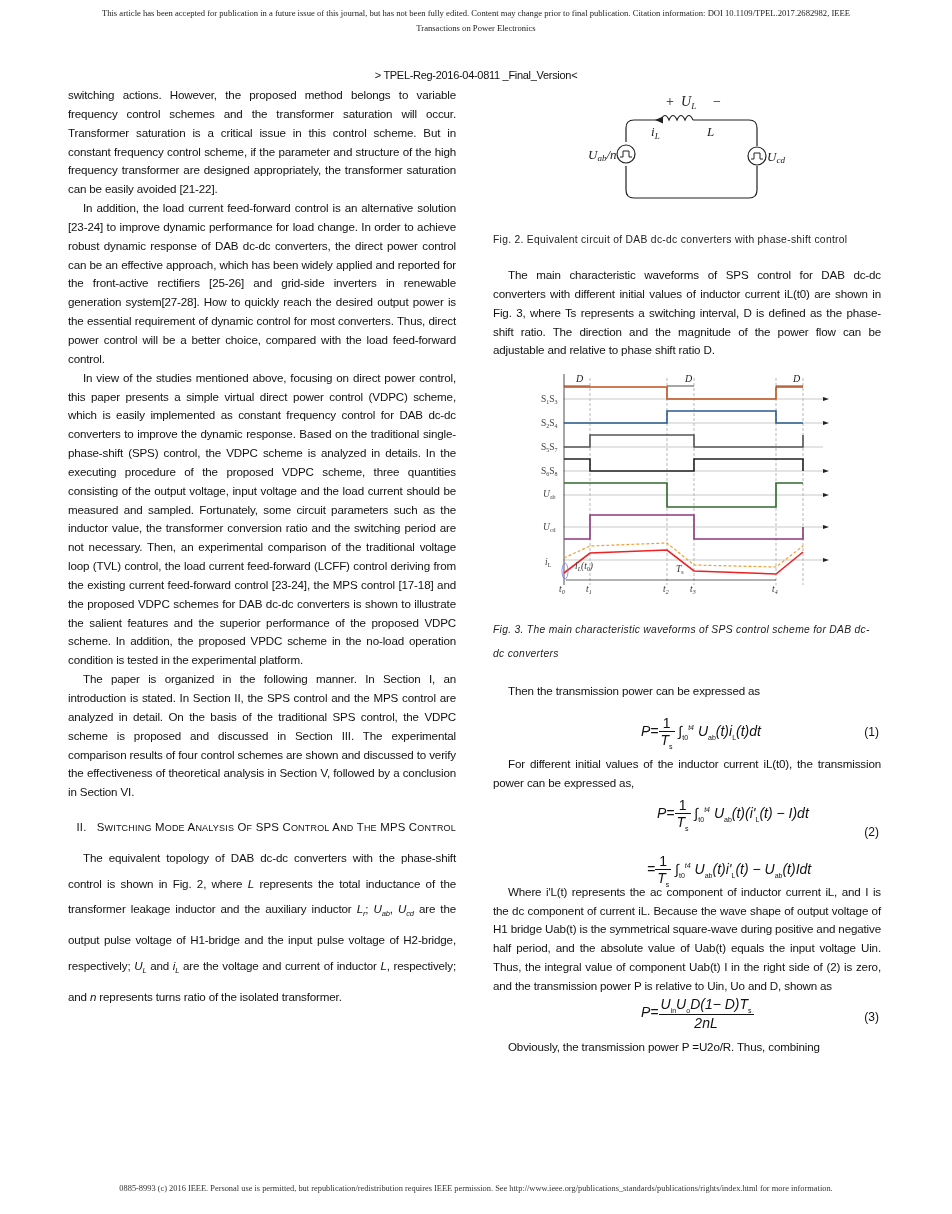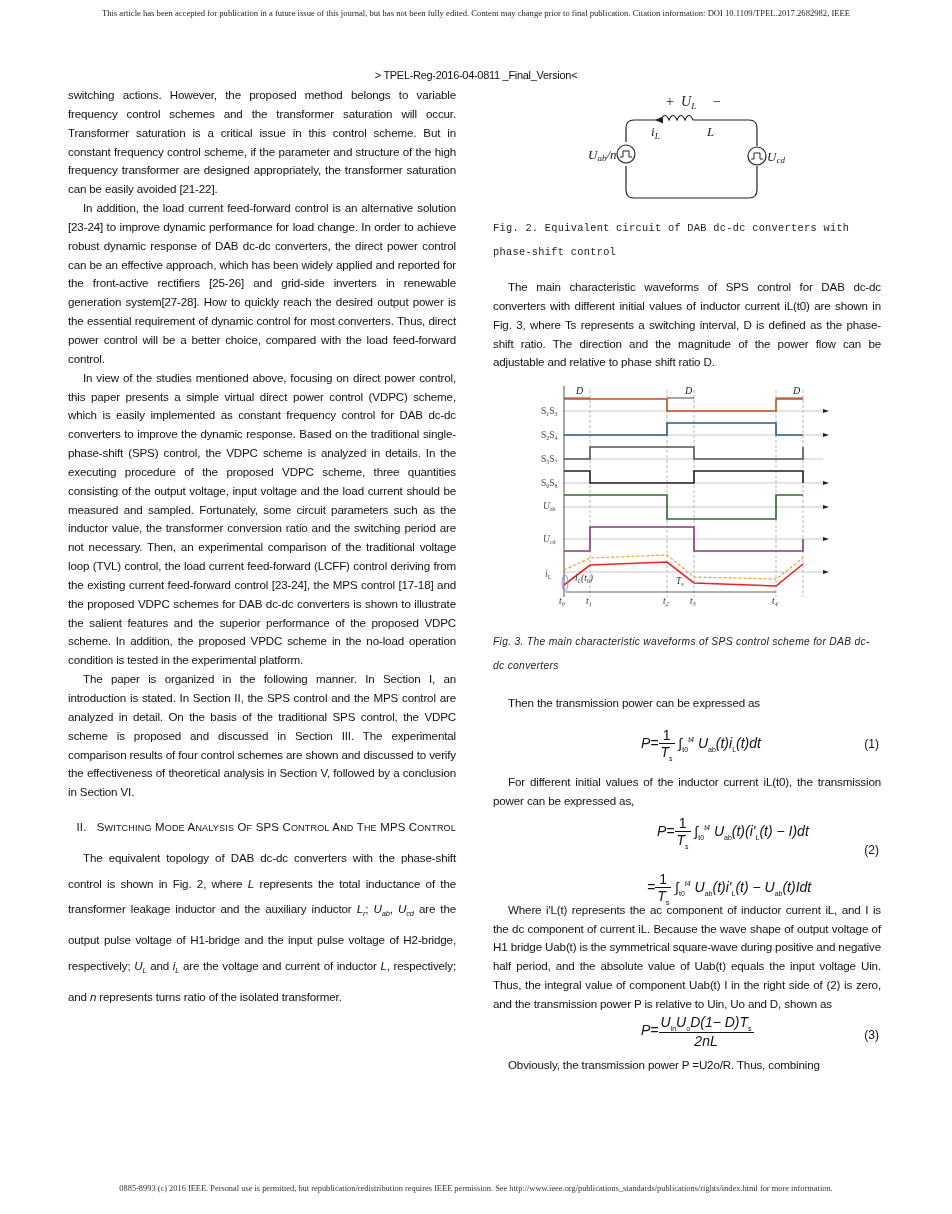--- a/index.html
+++ b/index.html
@@ -27,20 +27,21 @@
   .footer { position: absolute; top: 1184px; left: 0; width: 952px; text-align: center;
     font-family: "Liberation Serif", serif; font-size: 8.4px; color: #333; }
   i { font-style: italic; }
   sub { font-size: 0.65em; }
 </style>
 </head>
 <body>
 
 <div class="top-notice">
   <div>This article has been accepted for publication in a future issue of this journal, but has not been fully edited. Content may change prior to final publication. Citation information: DOI 10.1109/TPEL.2017.2682982, IEEE</div>
+  <div>Transactions on Power Electronics</div>
 </div>
 
 <div class="running-head">&gt; TPEL-Reg-2016-04-0811 _Final_Version&lt;</div>
 
 <div class="col col-left">
   <p class="para noindent">switching actions. However, the proposed method belongs to variable frequency control schemes and the transformer saturation will occur. Transformer saturation is a critical issue in this control scheme. But in constant frequency control scheme, if the parameter and structure of the high frequency transformer are designed appropriately, the transformer saturation can be easily avoided [21-22].</p>
   <p class="para">In addition, the load current feed-forward control is an alternative solution [23-24] to improve dynamic performance for load change. In order to achieve robust dynamic response of DAB dc-dc converters, the direct power control can be an effective approach, which has been widely applied and reported for the front-active rectifiers [25-26] and grid-side inverters in renewable generation system[27-28]. How to quickly reach the desired output power is the essential requirement of dynamic control for most converters. Thus, direct power control will be a better choice, compared with the load feed-forward control.</p>
   <p class="para">In view of the studies mentioned above, focusing on direct power control, this paper presents a simple virtual direct power control (VDPC) scheme, which is easily implemented as constant frequency control for DAB dc-dc converters to improve the dynamic response. Based on the traditional single-phase-shift (SPS) control, the VDPC scheme is analyzed in details. In the executing procedure of the proposed VDPC scheme, three quantities consisting of the output voltage, input voltage and the load current should be measured and sampled. Fortunately, some circuit parameters such as the inductor value, the transformer conversion ratio and the switching period are not necessary. Then, an experimental comparison of the traditional voltage loop (TVL) control, the load current feed-forward (LCFF) control deriving from the existing current feed-forward control [23-24], the MPS control [17-18] and the proposed VDPC schemes for DAB dc-dc converters is shown to illustrate the salient features and the superior performance of the proposed VDPC scheme. In addition, the proposed VPDC scheme in the no-load operation condition is tested in the experimental platform.</p>
   <p class="para">The paper is organized in the following manner. In Section I, an introduction is stated. In Section II, the SPS control and the MPS control are analyzed in detail. On the basis of the traditional SPS control, the VDPC scheme is proposed and discussed in Section III. The experimental comparison results of four control schemes are shown and discussed to verify the effectiveness of theoretical analysis in Section V, followed by a conclusion in Section VI.</p>
 
@@ -84,21 +85,21 @@
       <path d="M162 34 L170 30.5 L170 37.5 Z" fill="#222"></path>
       <text x="173" y="20" font-family="Liberation Serif, serif" font-size="14" fill="#222">+</text>
       <text x="188" y="20" font-family="Liberation Serif, serif" font-style="italic" font-size="14" fill="#222">U<tspan font-size="9" dy="3">L</tspan></text>
       <text x="220" y="20" font-family="Liberation Serif, serif" font-size="14" fill="#222">−</text>
       <text x="158" y="50" font-family="Liberation Serif, serif" font-style="italic" font-size="13" fill="#222">i<tspan font-size="9" dy="3">L</tspan></text>
       <text x="214" y="50" font-family="Liberation Serif, serif" font-style="italic" font-size="13" fill="#222">L</text>
       <text x="95" y="73" font-family="Liberation Serif, serif" font-style="italic" font-size="13" fill="#222">U<tspan font-size="9" dy="2">ab</tspan><tspan dy="-2">/n</tspan></text>
       <text x="274" y="75" font-family="Liberation Serif, serif" font-style="italic" font-size="13" fill="#222">U<tspan font-size="9" dy="2">cd</tspan></text>
     </svg>
   </div>
-  <div class="caption" style="margin-top:8px;font-family:Liberation Mono, monospace;">Fig. 2. Equivalent circuit of DAB dc-dc converters with phase-shift control</div>
+  <div class="caption" style="margin-top:20px;">Fig. 2. Equivalent circuit of DAB dc-dc converters with phase-shift control</div>
 
   <p class="para" style="margin-top:14px;">The main characteristic waveforms of SPS control for DAB dc-dc converters with different initial values of inductor current iL(t0) are shown in Fig. 3, where Ts represents a switching interval, D is defined as the phase-shift ratio. The direction and the magnitude of the power flow can be adjustable and relative to phase shift ratio D.</p>
 
   <div class="figure" style="height:240px; margin-top:10px;">
     <svg width="388" height="240" viewBox="0 0 388 240">
       <g font-family="Liberation Serif, serif" font-size="9.5" fill="#444">
         <text x="48" y="32">S<tspan font-size="6" dy="2">1</tspan><tspan dy="-2">S</tspan><tspan font-size="6" dy="2">3</tspan></text>
         <text x="48" y="56">S<tspan font-size="6" dy="2">2</tspan><tspan dy="-2">S</tspan><tspan font-size="6" dy="2">4</tspan></text>
         <text x="48" y="80">S<tspan font-size="6" dy="2">5</tspan><tspan dy="-2">S</tspan><tspan font-size="6" dy="2">7</tspan></text>
         <text x="48" y="104">S<tspan font-size="6" dy="2">6</tspan><tspan dy="-2">S</tspan><tspan font-size="6" dy="2">8</tspan></text>
@@ -170,21 +171,21 @@
   </div>
   <div class="caption" style="margin-top:8px;font-style:italic;">Fig. 3. The main characteristic waveforms of SPS control scheme for DAB dc-dc converters</div>
 
   <p class="para" style="margin-top:16px;">Then the transmission power can be expressed as</p>
 
   <div class="equation" style="margin-top:12px;">
     <div style="position:absolute; left:148px; top:2px;">P=<span class="frac"><span class="num">1</span><span class="den">T<sub class="s">s</sub></span></span> ∫<sub class="s">t0</sub><sup style="font-size:7px">t4</sup> U<sub class="s">ab</sub>(t)i<sub class="s">L</sub>(t)dt</div>
     <span class="eq-num" style="top:12px;">(1)</span>
   </div>
 
-  <p class="para" style="margin-top:8px;">For different initial values of the inductor current iL(t0), the transmission power can be expressed as,</p>
+  <p class="para" style="margin-top:2px;">For different initial values of the inductor current iL(t0), the transmission power can be expressed as,</p>
 
   <div class="equation" style="height:82px;">
     <div style="position:absolute; left:148px; top:4px;margin-left:16px;">P=<span class="frac"><span class="num">1</span><span class="den">T<sub class="s">s</sub></span></span> ∫<sub class="s">t0</sub><sup style="font-size:7px">t4</sup> U<sub class="s">ab</sub>(t)(i'<sub class="s">L</sub>(t) − I)dt</div>
     <div style="position:absolute; left:154px; top:60px;">=<span class="frac"><span class="num">1</span><span class="den">T<sub class="s">s</sub></span></span> ∫<sub class="s">t0</sub><sup style="font-size:7px">t4</sup> U<sub class="s">ab</sub>(t)i'<sub class="s">L</sub>(t) − U<sub class="s">ab</sub>(t)Idt</div>
     <span class="eq-num" style="top:32px;">(2)</span>
   </div>
 
   <p class="para" style="margin-top:8px;">Where i'L(t) represents the ac component of inductor current iL, and I is the dc component of current iL. Because the wave shape of output voltage of H1 bridge Uab(t) is the symmetrical square-wave during positive and negative half period, and the absolute value of Uab(t) equals the input voltage Uin. Thus, the integral value of component Uab(t) I in the right side of (2) is zero, and the transmission power P is relative to Uin, Uo and D, shown as</p>
 
   <div class="equation" style="height:42px;">

